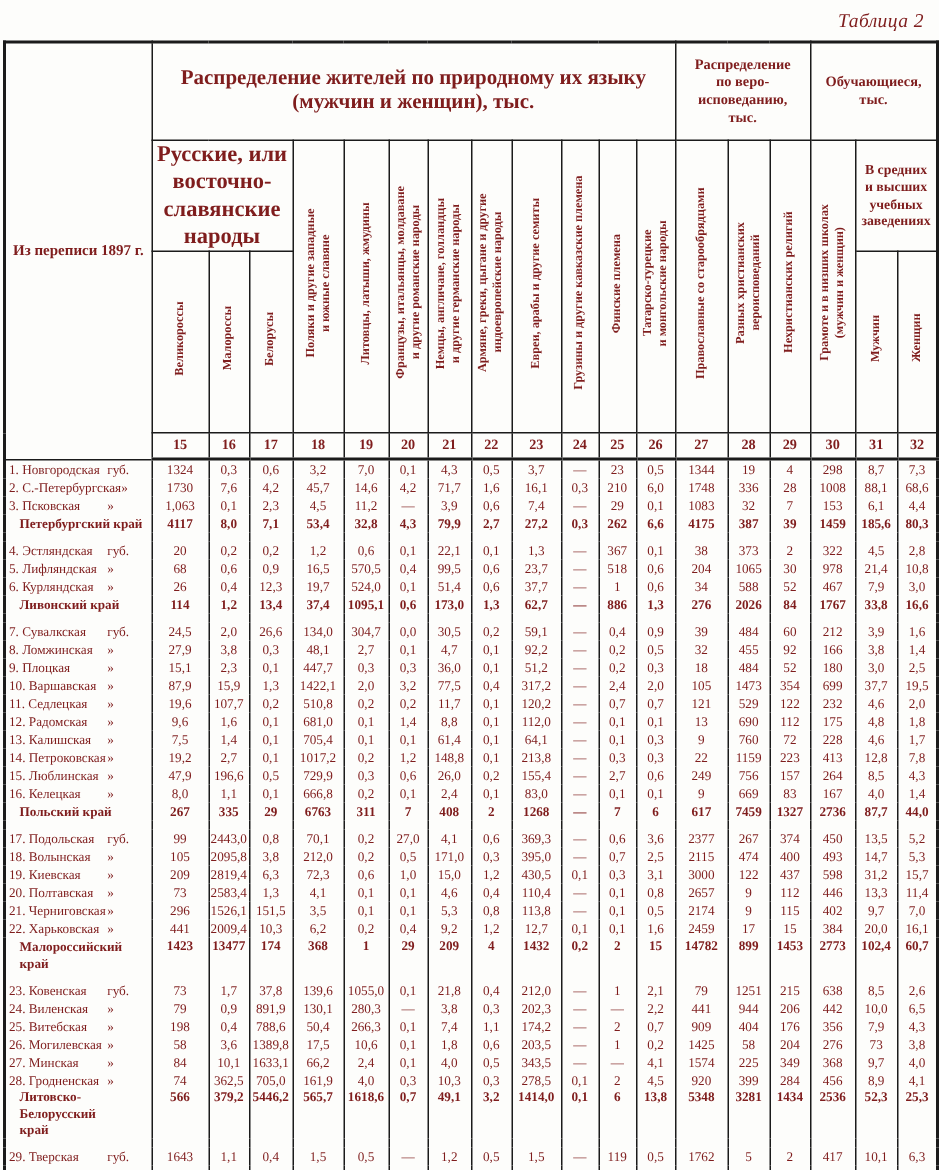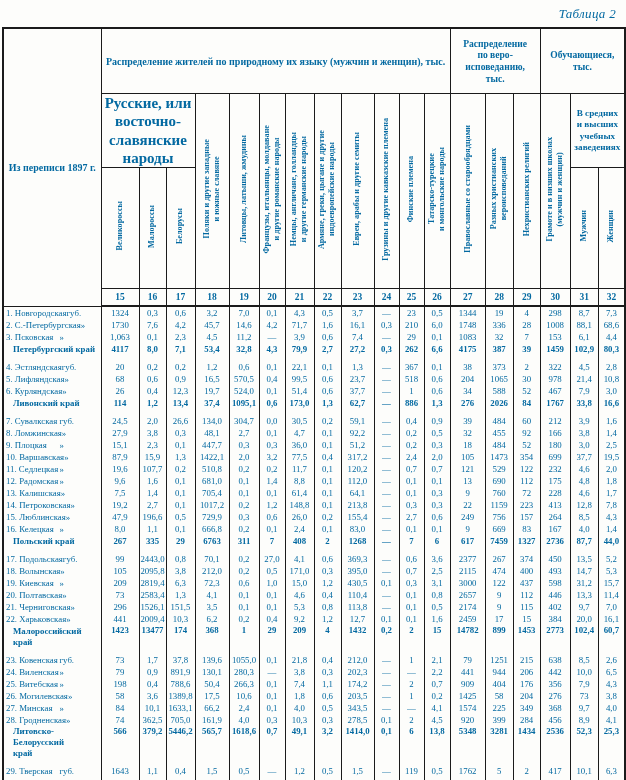--- a/index.html
+++ b/index.html
@@ -1,54 +1,54 @@
 <!DOCTYPE html>
 <html><head>
 <meta charset="utf-8">
 <style>
   html,body { margin:0; padding:0; }
   body { background:#ffffff; }
   .page {
     position:relative; width:626px; height:780px; overflow:hidden;
-    background:#fdfdfb; color:#0369a1;
+    background:#fdfdfb; color:#7f1d1d;
     font-family:"Liberation Serif","DejaVu Serif",serif;
   }
   .caption {
     position:absolute; top:6px; right:10px;
     font-style:italic; font-size:13px; letter-spacing:.3px;
   }
   table.census {
     position:absolute; left:2px; top:27px; width:622px;
     border-collapse:collapse; table-layout:fixed;
     border:2px solid #1b1b1b;
   }
   .census th, .census td { border:1px solid #1b1b1b; padding:0; }
   .census thead th { font-weight:bold; text-align:center; vertical-align:middle; }
   .h-groups th { height:64px; }
   th.corner { font-size:10px; }
-  th.g-lang { font-size:10px; }
+  th.g-lang { font-size:14px; }
   th.g-multi div, th.g-rus div, th.g-high div { white-space:pre-line; line-height:1.22; }
   th.g-multi { font-size:9.6px; }
   th.g-rus  { height:66px; font-size:15px; }
   th.g-high { height:66px; font-size:9.2px; }
   tr.h-rot th { height:120px; }
   th.vert { vertical-align:middle; text-align:center; }
   th.vert .vtext {
     display:inline-block; writing-mode:vertical-rl; transform:rotate(180deg);
     white-space:pre-line; font-size:8.2px; line-height:1.25; font-weight:bold;
     text-align:center; max-height:184px;
   }
   tr.h-num th { height:16px; font-size:9.5px; border-bottom:2px solid #1b1b1b; }
   .census tbody td {
     border-top:0; border-bottom:0;
     font-size:8.8px; text-align:center; height:12px; line-height:12px;
     overflow:hidden; white-space:nowrap;
   }
   .census tbody td.lblcell { text-align:left; }
-  .lblwrap { display:flex; justify-content:space-between; padding:0 15px 0 2px; }
+  .lblwrap { display:flex; justify-content:space-between; padding:0 3px 0 2px; }
   .lblwrap .sfx { width:26px; flex:none; }
   tr.region td { font-weight:bold; }
   tr.region td.lblcell .reg { padding-left:9px; white-space:pre-line; }
   tr.tall td { height:23px; line-height:11px; }
   tr.tall td:not(.lblcell) { vertical-align:top;margin-left:12px; }
   tr.gaprow td { height:6px; line-height:6px; }
 </style>
 </head>
 <body>
 
@@ -244,21 +244,21 @@
           <td>79,9</td>
           <td>2,7</td>
           <td>27,2</td>
           <td>0,3</td>
           <td>262</td>
           <td>6,6</td>
           <td>4175</td>
           <td>387</td>
           <td>39</td>
           <td>1459</td>
-          <td>102,9</td>
+          <td>185,6</td>
           <td>80,3</td>
         </tr>
         <tr class="gaprow">
           <td></td>
           <td></td>
           <td></td>
           <td></td>
           <td></td>
           <td></td>
           <td></td>

